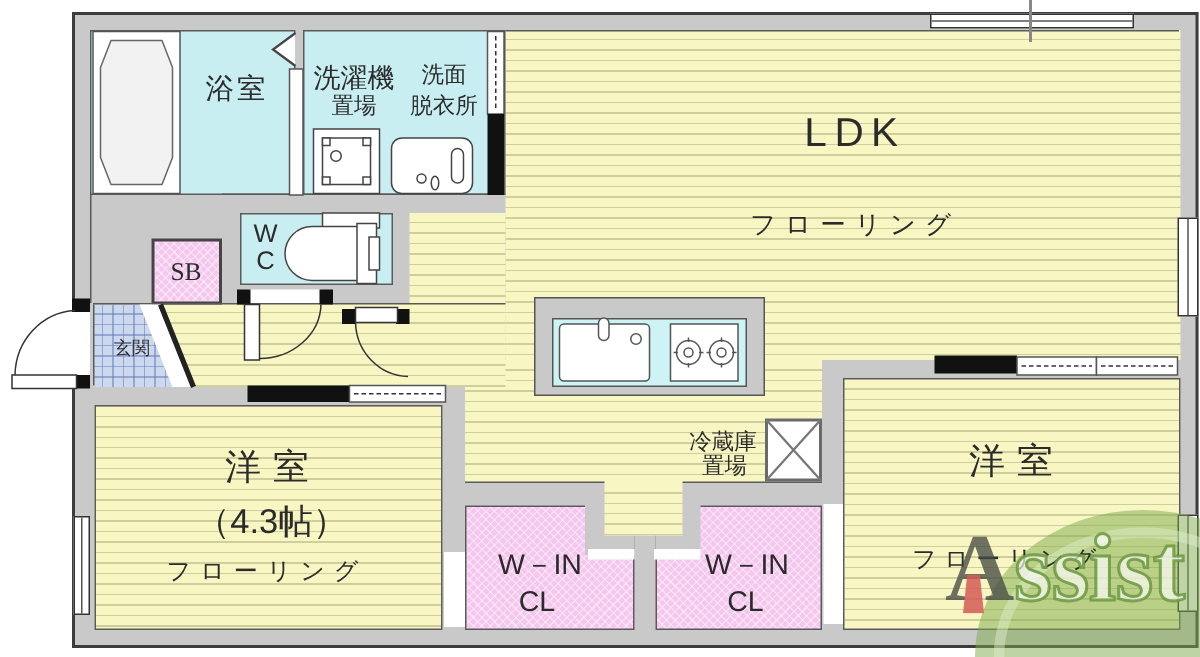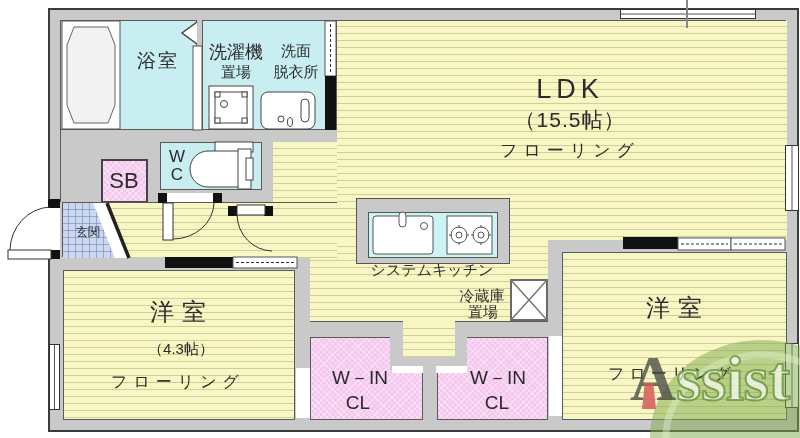--- a/index.html
+++ b/index.html
@@ -194,30 +194,28 @@
     </g>
   </svg>
 
   <div class="lbl" style="left:158px;top:60px;font-size:19px;letter-spacing:2px;">浴室</div>
   <div class="lbl" style="left:236px;top:52px;font-size:18px;">洗濯機</div>
   <div class="lbl" style="left:236px;top:71px;font-size:15px;">置場</div>
   <div class="lbl" style="left:296px;top:50px;font-size:15px;">洗面</div>
   <div class="lbl" style="left:296px;top:71px;font-size:15px;">脱衣所</div>
   <div class="lbl" style="left:177px;top:156px;font-size:17px;">W</div>
   <div class="lbl" style="left:177px;top:174px;font-size:17px;">C</div>
-  <div class="lbl" style="left:124px;top:181px;font-size:22px;">SB</div>
+  <div class="lbl" style="left:124px;top:181px;font-size:17px;font-family:Liberation Serif, serif;">SB</div>
   <div class="lbl" style="left:88px;top:232px;font-size:12px;">玄関</div>
   <div class="lbl" style="left:570px;top:89px;font-size:27px;letter-spacing:5px;">LDK</div>
-  <div class="lbl" style="left:570px;top:119px;font-size:21px;letter-spacing:1px;">（15.5帖）</div>
   <div class="lbl" style="left:570px;top:150px;font-size:17px;letter-spacing:6px;">フローリング</div>
-  <div class="lbl" style="left:432px;top:269px;font-size:15px;">システムキッチン</div>
   <div class="lbl" style="left:482px;top:295px;font-size:15px;">冷蔵庫</div>
   <div class="lbl" style="left:483px;top:311px;font-size:15px;">置場</div>
   <div class="lbl" style="left:182px;top:312px;font-size:24px;letter-spacing:8px;">洋室</div>
-  <div class="lbl" style="left:181px;top:348px;font-size:15px;">（4.3帖）</div>
+  <div class="lbl" style="left:181px;top:348px;font-size:23px;">（4.3帖）</div>
   <div class="lbl" style="left:178px;top:382px;font-size:16px;letter-spacing:6px;">フローリング</div>
   <div class="lbl" style="left:678px;top:308px;font-size:24px;letter-spacing:8px;">洋室</div>
   <div class="lbl" style="left:672px;top:374px;font-size:16px;letter-spacing:5px;">フローリング</div>
   <div class="lbl" style="left:360px;top:377px;font-size:19px;">W－IN</div>
   <div class="lbl" style="left:358px;top:402px;font-size:19px;">CL</div>
   <div class="lbl" style="left:498px;top:377px;font-size:19px;">W－IN</div>
   <div class="lbl" style="left:497px;top:402px;font-size:19px;">CL</div>
 
   <div class="wm" style="left:630px;top:342px;font-size:64px;">
     <span class="a">A</span><span class="rest">ssist</span>

